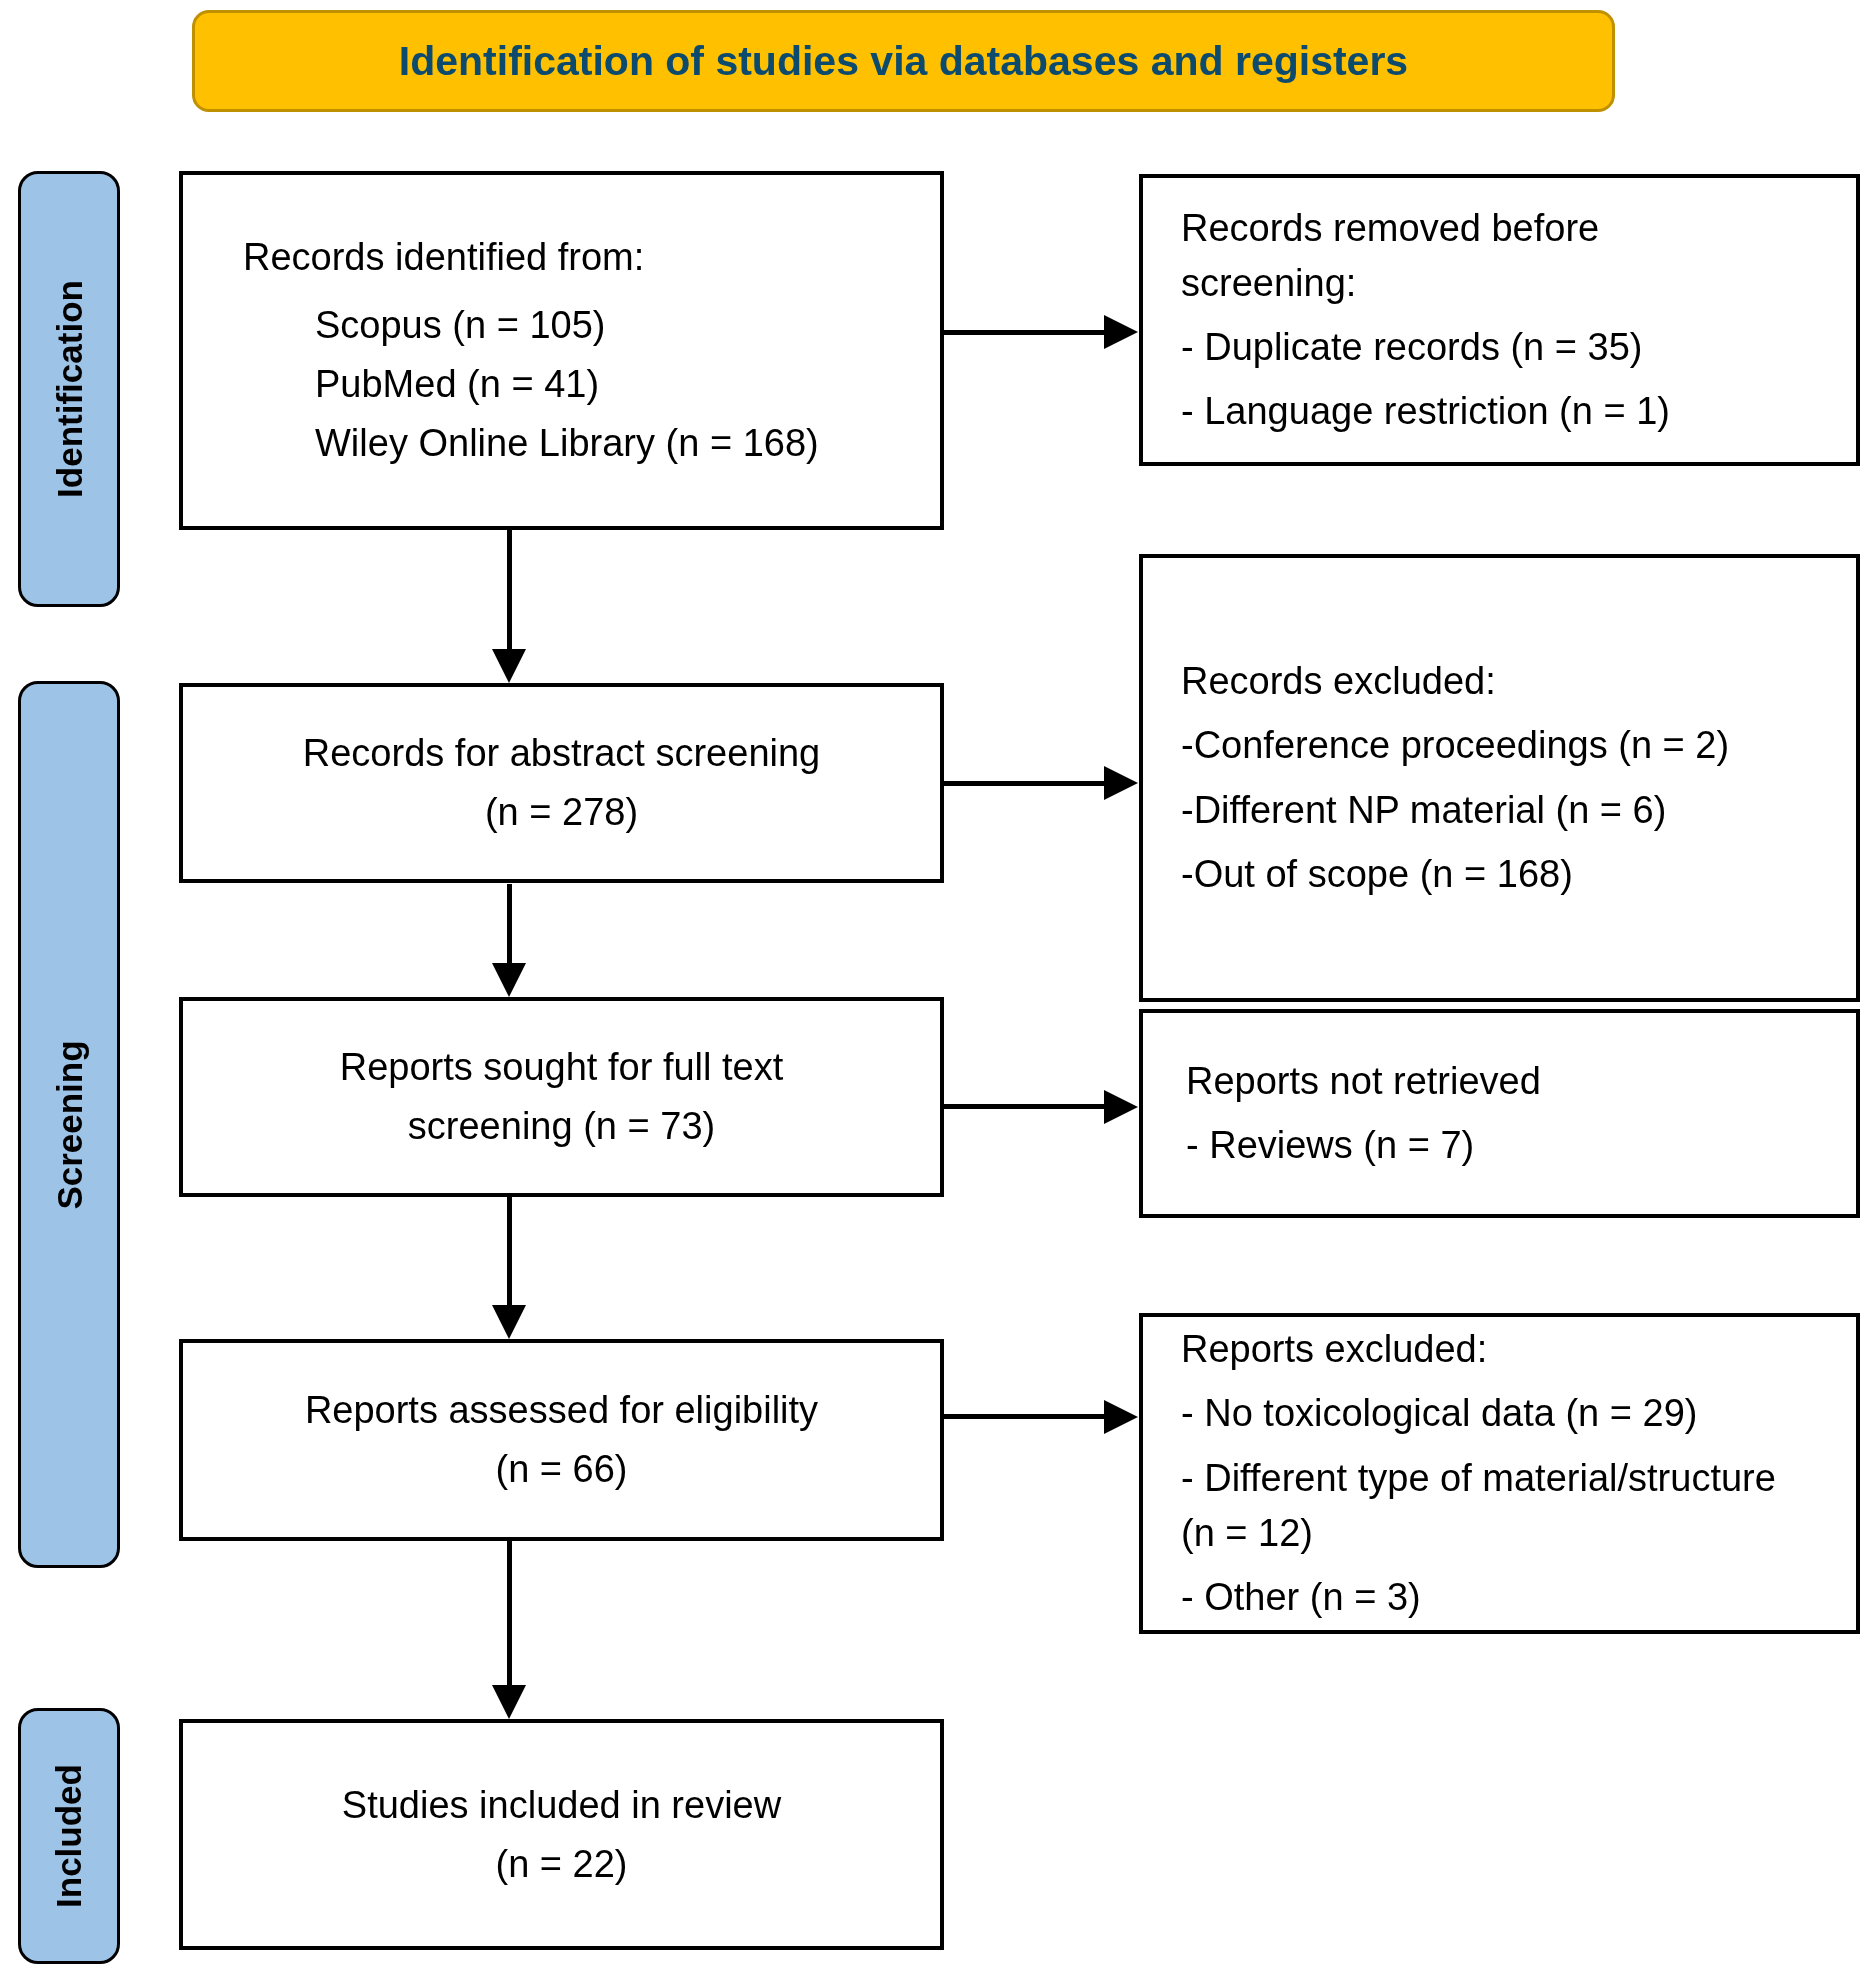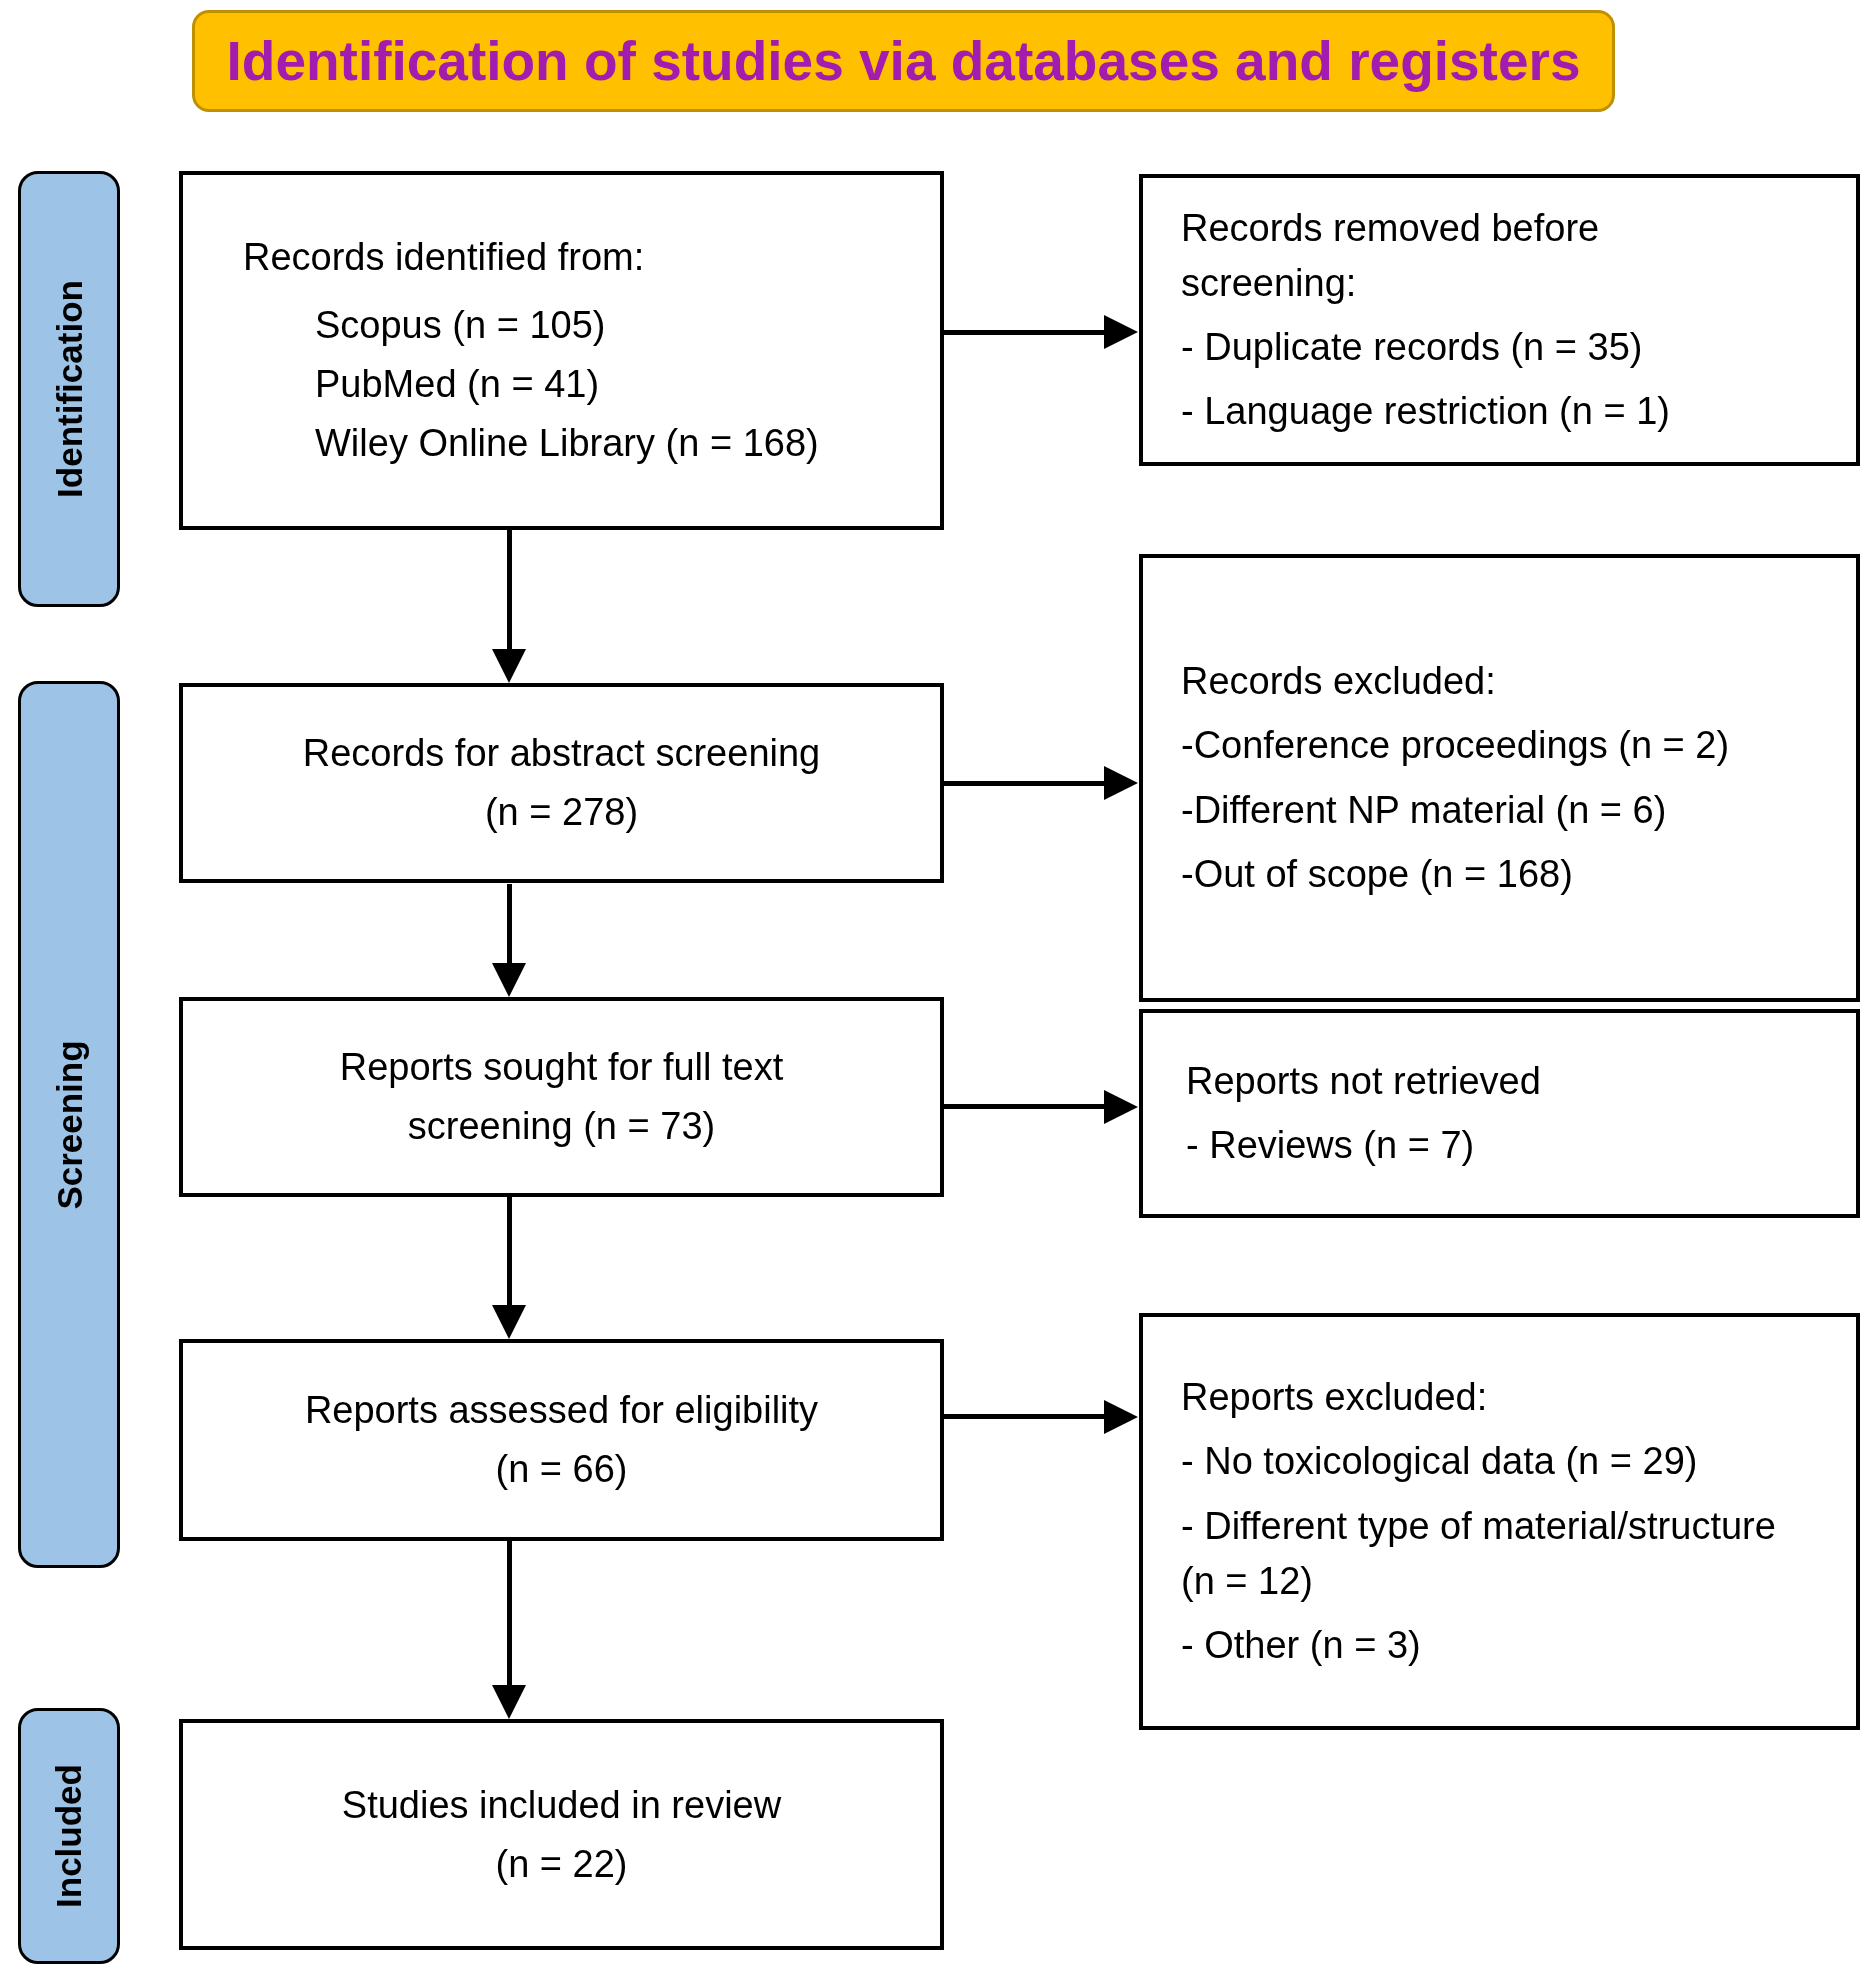--- a/index.html
+++ b/index.html
@@ -17,21 +17,21 @@
     position: absolute;
     left: 192px; top: 10px;
     width: 1423px; height: 102px;
     background: #FFC000;
     border: 3.3px solid #BF9000;
     border-radius: 17px;
     box-sizing: border-box;
     display: flex; align-items: center; justify-content: center;
   }
   .banner .banner-text {
-    font-size: 55px; font-weight: bold; color: #a21caf; text-align: right;
+    font-size: 41px; font-weight: bold; color: #0c4a6e; text-align: right;
   }
 
   
   .stage {
     position: absolute;
     left: 18.4px; width: 102px;
     background: #9DC3E6;
     border: 3.3px solid #000000;
     border-radius: 20px;
     box-sizing: border-box;
@@ -65,21 +65,21 @@
   .box-identified .item { padding-left: 72px; }
 
   .box-abstract    { top: 683px; height: 200px; text-align: center; }
   .box-fulltext    { top: 997px; height: 200px; text-align: center; }
   .box-eligibility { top: 1339px; height: 202px; text-align: center; }
   .box-included    { top: 1719px; height: 231px; text-align: center; }
 
   .side-removed          { top: 174px;  height: 292px; }
   .side-records-excluded { top: 554px;  height: 448px; }
   .side-not-retrieved    { top: 1009px; height: 209px; padding-left: 43px; }
-  .side-reports-excluded { top: 1313px; height: 417px; }
+  .side-reports-excluded { top: 1313px; height: 321px; }
 
   
   .vline { position: absolute; left: 507px; width: 4.6px; background: #000000; }
   .vhead {
     position: absolute; left: 492px; width: 0; height: 0;
     border-left: 17px solid transparent;
     border-right: 17px solid transparent;
     border-top: 34px solid #000000;
   }
   .hline { position: absolute; left: 944px; width: 160px; height: 4.6px; background: #000000; }

